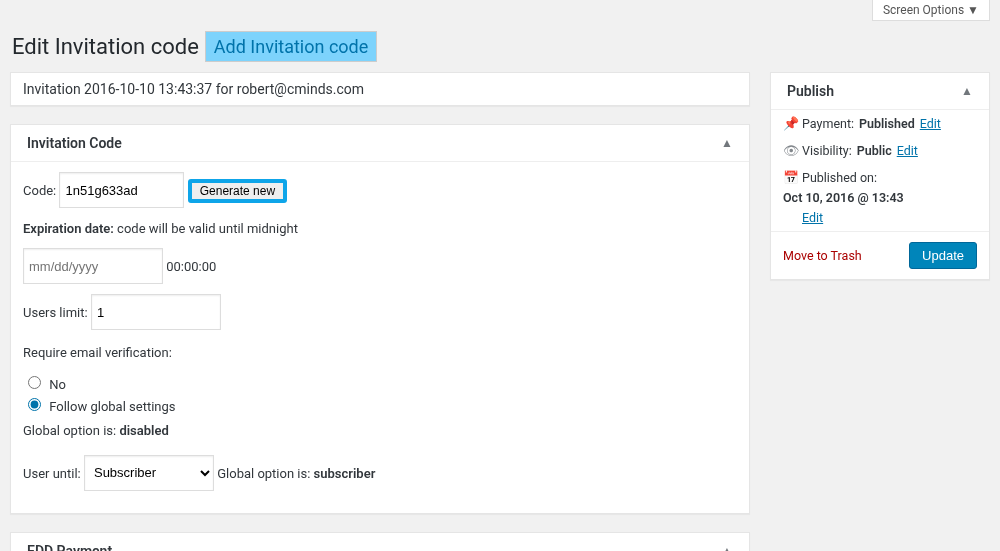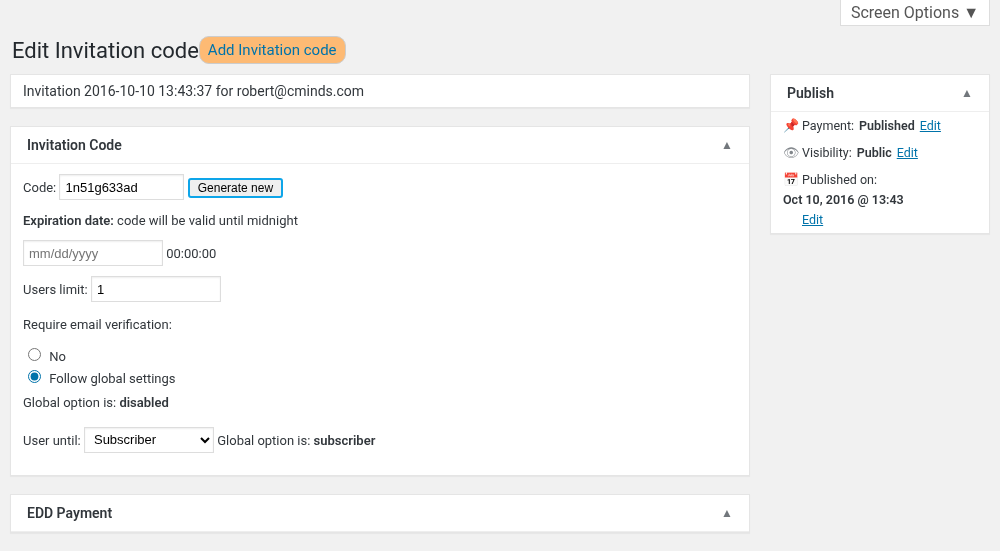--- a/index.html
+++ b/index.html
@@ -15,45 +15,46 @@
   .topbar {
     display: flex;
     justify-content: flex-end;
     padding: 0 10px;
   }
   .screen-options {
     background: #fff;
     border: 1px solid #ddd;
     border-top: none;
     padding: 3px 10px;
-    font-size: 16px;
+    font-size: 12px;
     color: #555;
     cursor: pointer;
   }
   .heading {
     padding: 10px 10px 0 12px;
     display: flex;
     align-items: center;
+    gap: 6px;
   }
   .heading h1 {
     font-size: 22px;
     font-weight: 400;
     margin: 0;
     color: #23282d;
   }
   .page-title-action {
     display: inline-block;
     border: 1px solid #ccc;
-    background: #fdba74;
+    background: #7dd3fc;
     color: #0073aa;
     padding: 4px 8px;
-    font-size: 15px;
+    font-size: 18px;
     cursor: pointer;
     text-decoration: none;
-    border-radius: 10px;
+    border-radius: 0;
   }
   .columns {
     display: flex;
     gap: 20px;
     padding: 10px;
   }
   .col-main { flex: 1; }
   .col-side { width: 220px; }
   .postbox, .titlebox {
     background: #fff;
@@ -86,26 +87,26 @@
     padding: 10px 12px 14px;
     font-size: 13px;
     line-height: 1.8;
   }
   .inside label, .inside span { vertical-align: middle; }
   input[type=text], select {
     border: 1px solid #ddd;
     background: #fff;
     padding: 3px 5px;
     font-size: 13px;
-    height: 26px;
+    height: 36px;
     box-shadow: inset 0 1px 2px rgba(0,0,0,.07);
   }
   .code-input { width: 125px; }
   .btn-secondary {
-    border: 2px solid #0ea5e9;
+    border: 4px solid #0ea5e9;
     background: #efefef;
     padding: 1px 8px;
     font-size: 12px;
     border-radius: 3px;
     cursor: pointer;
   }
   .row { margin-bottom: 8px; }
   .bold { font-weight: 600; }
   .radio-row { display: block; line-height: 1.6; }
   .radio-row input { margin-right: 5px; accent-color: #0073aa; }
@@ -233,15 +234,19 @@
         <span>Visibility:</span>
         <span class="bold">Public</span>
         <a class="link">Edit</a>
       </div>
       <div class="side-line" style="flex-wrap:wrap">
         <span class="side-icon">📅</span>
         <span>Published on:</span>
         <span class="bold">Oct 10, 2016 @ 13:43</span>
         <a class="link" style="width:100%;margin-left:19px">Edit</a>
       </div>
+      <div class="publish-actions">
+        <span class="trash">Move to Trash</span>
+        <button class="btn-primary">Update</button>
+      </div>
     </div>
   </div>
 </div>
 
 </body></html>

